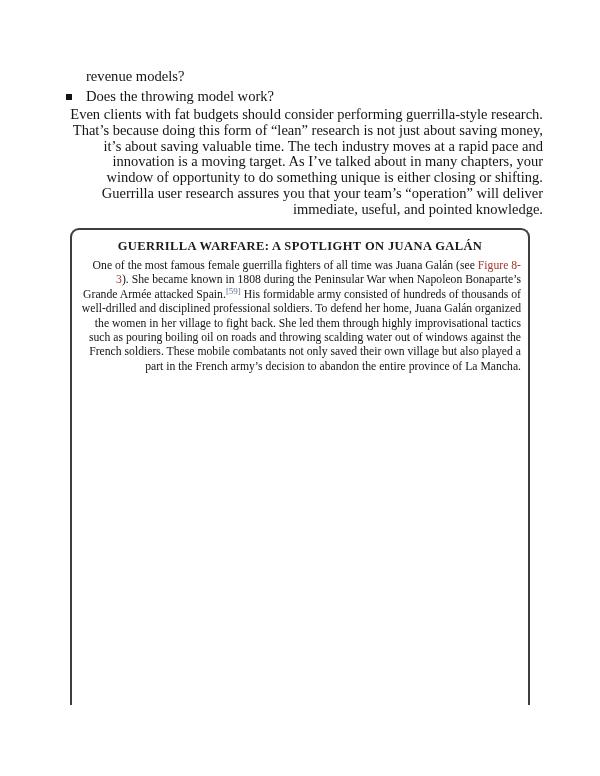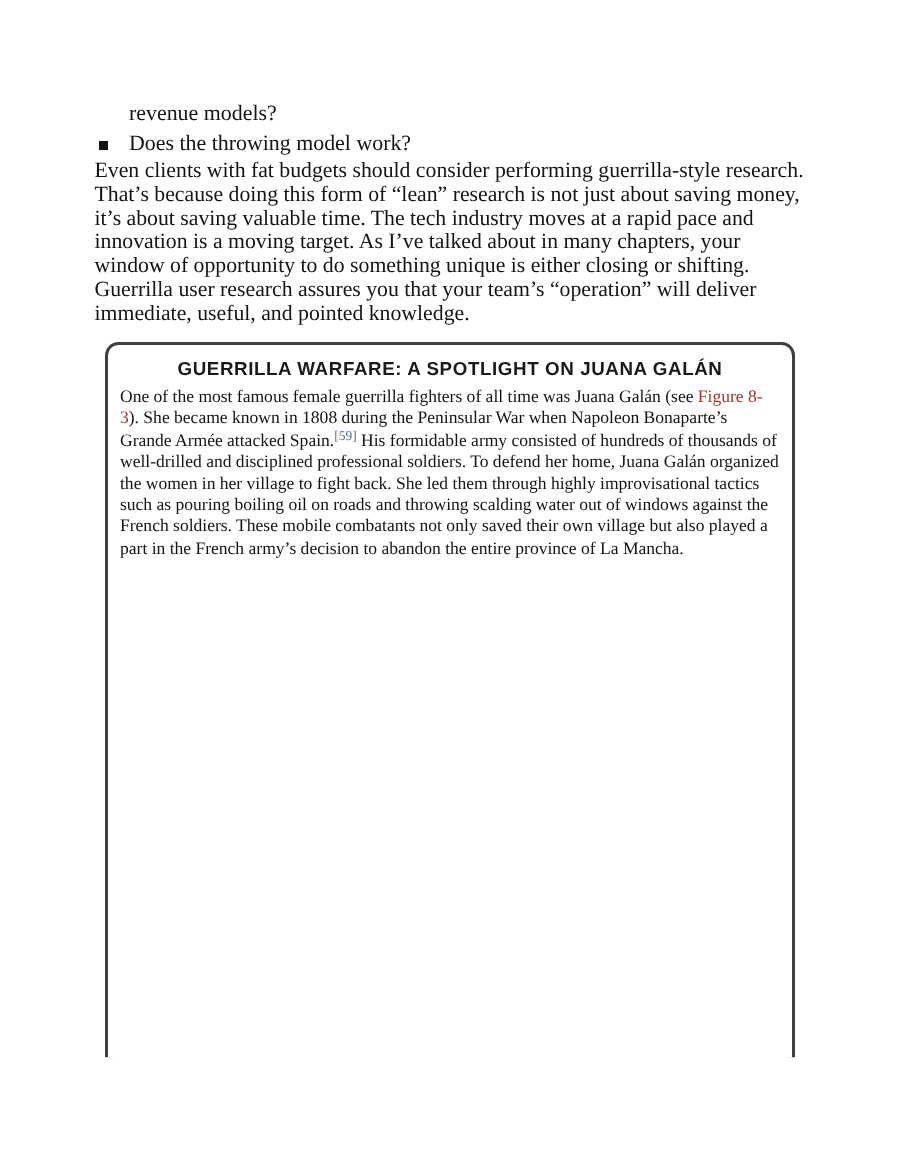--- a/index.html
+++ b/index.html
@@ -43,49 +43,49 @@
     font-size: 14.6px;
     line-height: 17px;
   }
   .main-para {
     position: absolute;
     left: 63px;
     top: 107px;
     width: 480px;
     font-size: 14.5px;
     line-height: 15.8px;
-    text-align: left;
+    text-align: right;
   }
   .sidebar-box {
     position: absolute;
     left: 70px;
     top: 228px;
     width: 460px;
     height: 477px;
     box-sizing: border-box;
     border: 2px solid #3f3f3f;
     border-bottom: none;
     border-radius: 9px 9px 0 0;
     background: #ffffff;
   }
   .box-title {
     margin: 9px 8px 0 8px;
     text-align: center;
-    font-family: Liberation Sans, sans-serif;
+    font-family: Liberation Serif, serif;
     font-weight: bold;
     font-size: 12.5px;
     letter-spacing: 0.4px;
     color: #1a1a1a;
     white-space: nowrap;
   }
   .box-para {
     margin: 5px 7px 0 8px;
     font-size: 11.7px;
     line-height: 14.4px;
-    text-align: left;
+    text-align: right;
   }
   .fig-link {
     cursor: pointer;
     text-decoration: none;
   }
   .footnote-link {
     cursor: pointer;
     font-size: 9px;
     position: relative;
     top: -3.5px;

